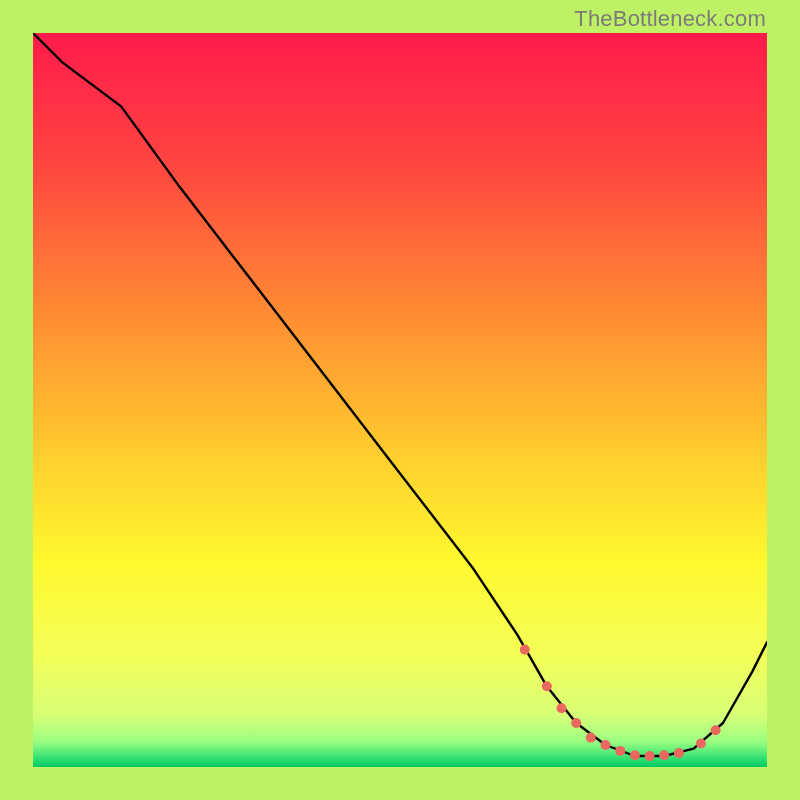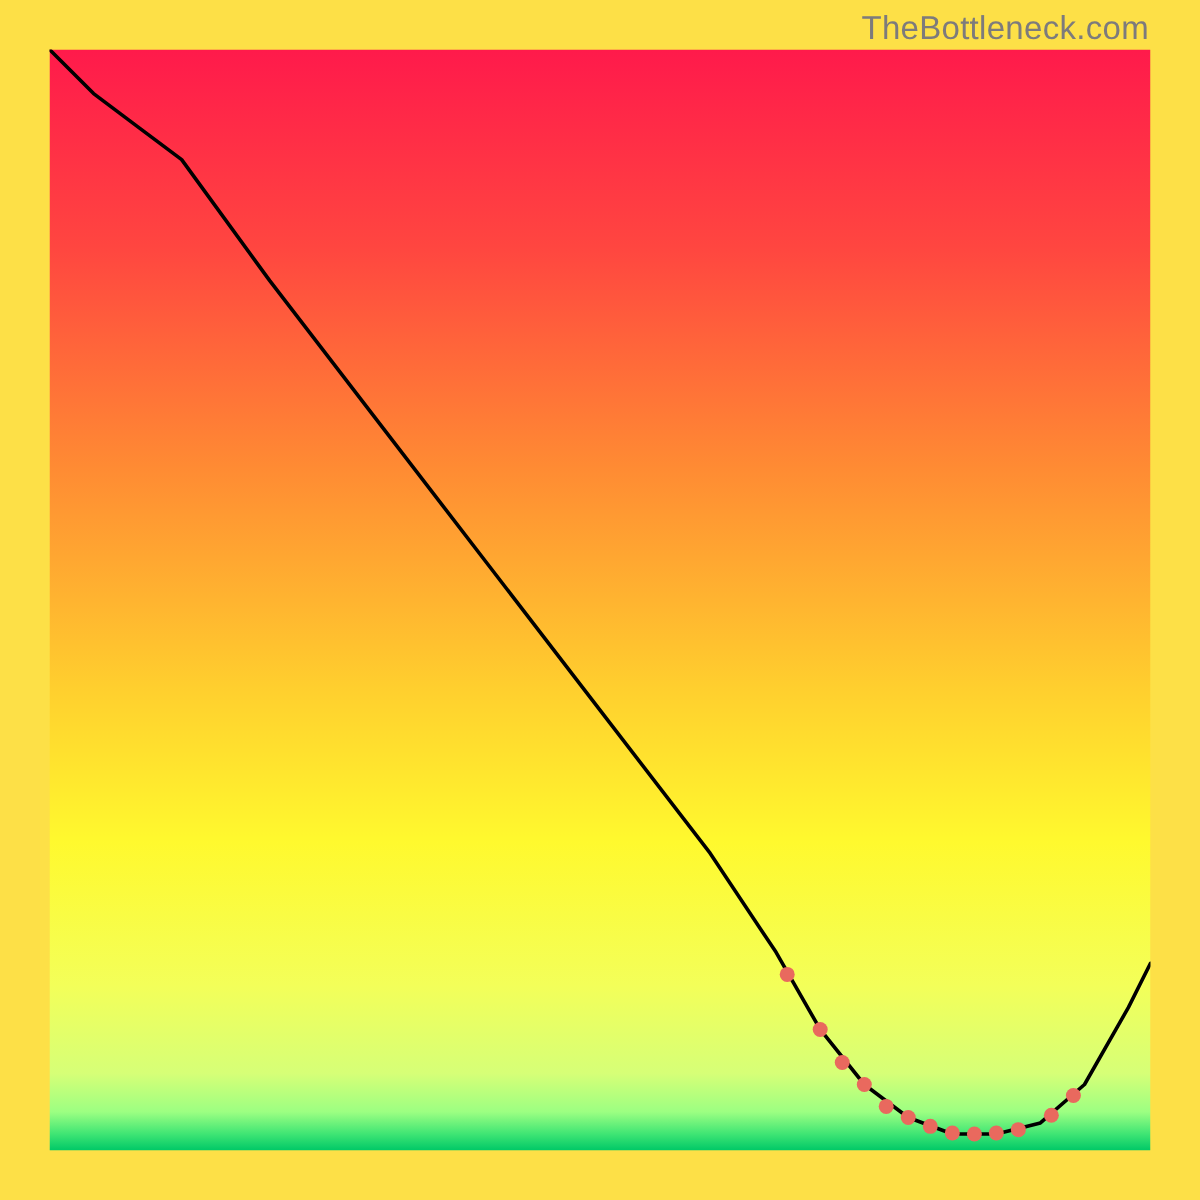--- a/index.html
+++ b/index.html
@@ -10,21 +10,21 @@
     background: #000;
     overflow: hidden;
     font-family: Arial, Helvetica, sans-serif;
   }
   .frame {
     position: absolute;
     top: 0;
     left: 0;
     width: 800px;
     height: 800px;
-    background: #fde047;
+    background: #bef264;
   }
   .plot {
     position: absolute;
     top: 33px;
     left: 33px;
     width: 734px;
     height: 734px;
   }
   .gradient {
     position: absolute;

